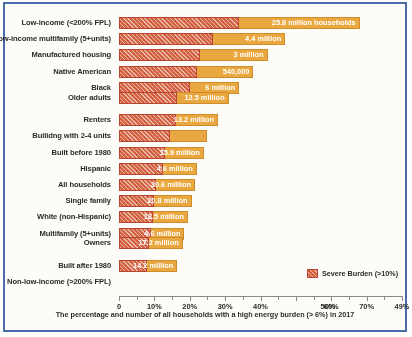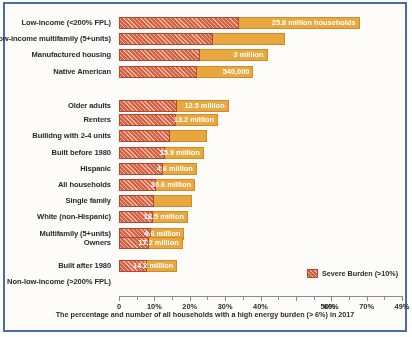--- a/index.html
+++ b/index.html
@@ -145,39 +145,48 @@
           <div class="bar-total" style="width: 240.55px;"></div>
           <div class="bar-severe" style="width: 120.275px;"></div>
           <div class="val-label" style="left: 0px; width: 240.55px; text-align: right; padding-right: 4px; box-sizing: border-box;">25.8 million households</div>
         </div>
       </div>
       <div class="row" style="top: 28.2px;">
         <div class="cat-label">Low-income multifamily (5+units)</div>
         <div class="bar-wrap" style="width: 283px;">
           <div class="bar-total" style="width: 166.262px;"></div>
           <div class="bar-severe" style="width: 93.7437px;"></div>
+          <div class="val-label" style="left: 0px; width: 166.262px; text-align: right; padding-right: 4px; box-sizing: border-box;">4.4 million</div>
         </div>
       </div>
       <div class="row" style="top: 44.4px;">
         <div class="cat-label">Manufactured housing</div>
         <div class="bar-wrap" style="width: 283px;">
           <div class="bar-total" style="width: 148.575px;"></div>
           <div class="bar-severe" style="width: 81.3625px;"></div>
           <div class="val-label" style="left: 0px; width: 148.575px; text-align: right; padding-right: 4px; box-sizing: border-box;">3 million</div>
         </div>
       </div>
       <div class="row" style="top: 60.6px;">
         <div class="cat-label">Native American</div>
         <div class="bar-wrap" style="width: 283px;">
           <div class="bar-total" style="width: 134.425px;"></div>
           <div class="bar-severe" style="width: 77.825px;"></div>
           <div class="val-label" style="left: 0px; width: 134.425px; text-align: right; padding-right: 4px; box-sizing: border-box;">540,000</div>
         </div>
       </div>
-      <div class="row" style="top: 95px;">
+      <div class="row" style="top: 76.8px;">
+        <div class="cat-label">Black</div>
+        <div class="bar-wrap" style="width: 283px;">
+          <div class="bar-total" style="width: 120.275px;"></div>
+          <div class="bar-severe" style="width: 70.75px;"></div>
+          <div class="val-label" style="left: 0px; width: 120.275px; text-align: right; padding-right: 4px; box-sizing: border-box;">6 million</div>
+        </div>
+      </div>
+      <div class="row" style="top: 87px;">
         <div class="cat-label">Older adults</div>
         <div class="bar-wrap" style="width: 283px;">
           <div class="bar-total" style="width: 109.662px;"></div>
           <div class="bar-severe" style="width: 58.3687px;"></div>
           <div class="val-label" style="left: 0px; width: 109.662px; text-align: right; padding-right: 4px; box-sizing: border-box;">12.5 million</div>
         </div>
       </div>
       <div class="row" style="top: 109.2px;">
         <div class="cat-label">Renters</div>
         <div class="bar-wrap" style="width: 283px;">
@@ -216,20 +225,21 @@
           <div class="bar-total" style="width: 76.0562px;"></div>
           <div class="bar-severe" style="width: 37.1437px;"></div>
           <div class="val-label" style="left: 0px; width: 76.0562px; text-align: right; padding-right: 4px; box-sizing: border-box;">30.6 million</div>
         </div>
       </div>
       <div class="row" style="top: 190.2px;">
         <div class="cat-label">Single family</div>
         <div class="bar-wrap" style="width: 283px;">
           <div class="bar-total" style="width: 72.5187px;"></div>
           <div class="bar-severe" style="width: 35.375px;"></div>
+          <div class="val-label" style="left: 0px; width: 72.5187px; text-align: right; padding-right: 4px; box-sizing: border-box;">20.8 million</div>
         </div>
       </div>
       <div class="row" style="top: 206.4px;">
         <div class="cat-label">White (non-Hispanic)</div>
         <div class="bar-wrap" style="width: 283px;">
           <div class="bar-total" style="width: 68.9813px;"></div>
           <div class="bar-severe" style="width: 33.6062px;"></div>
           <div class="val-label" style="left: 0px; width: 68.9813px; text-align: right; padding-right: 4px; box-sizing: border-box;">18.5 million</div>
         </div>
       </div>

